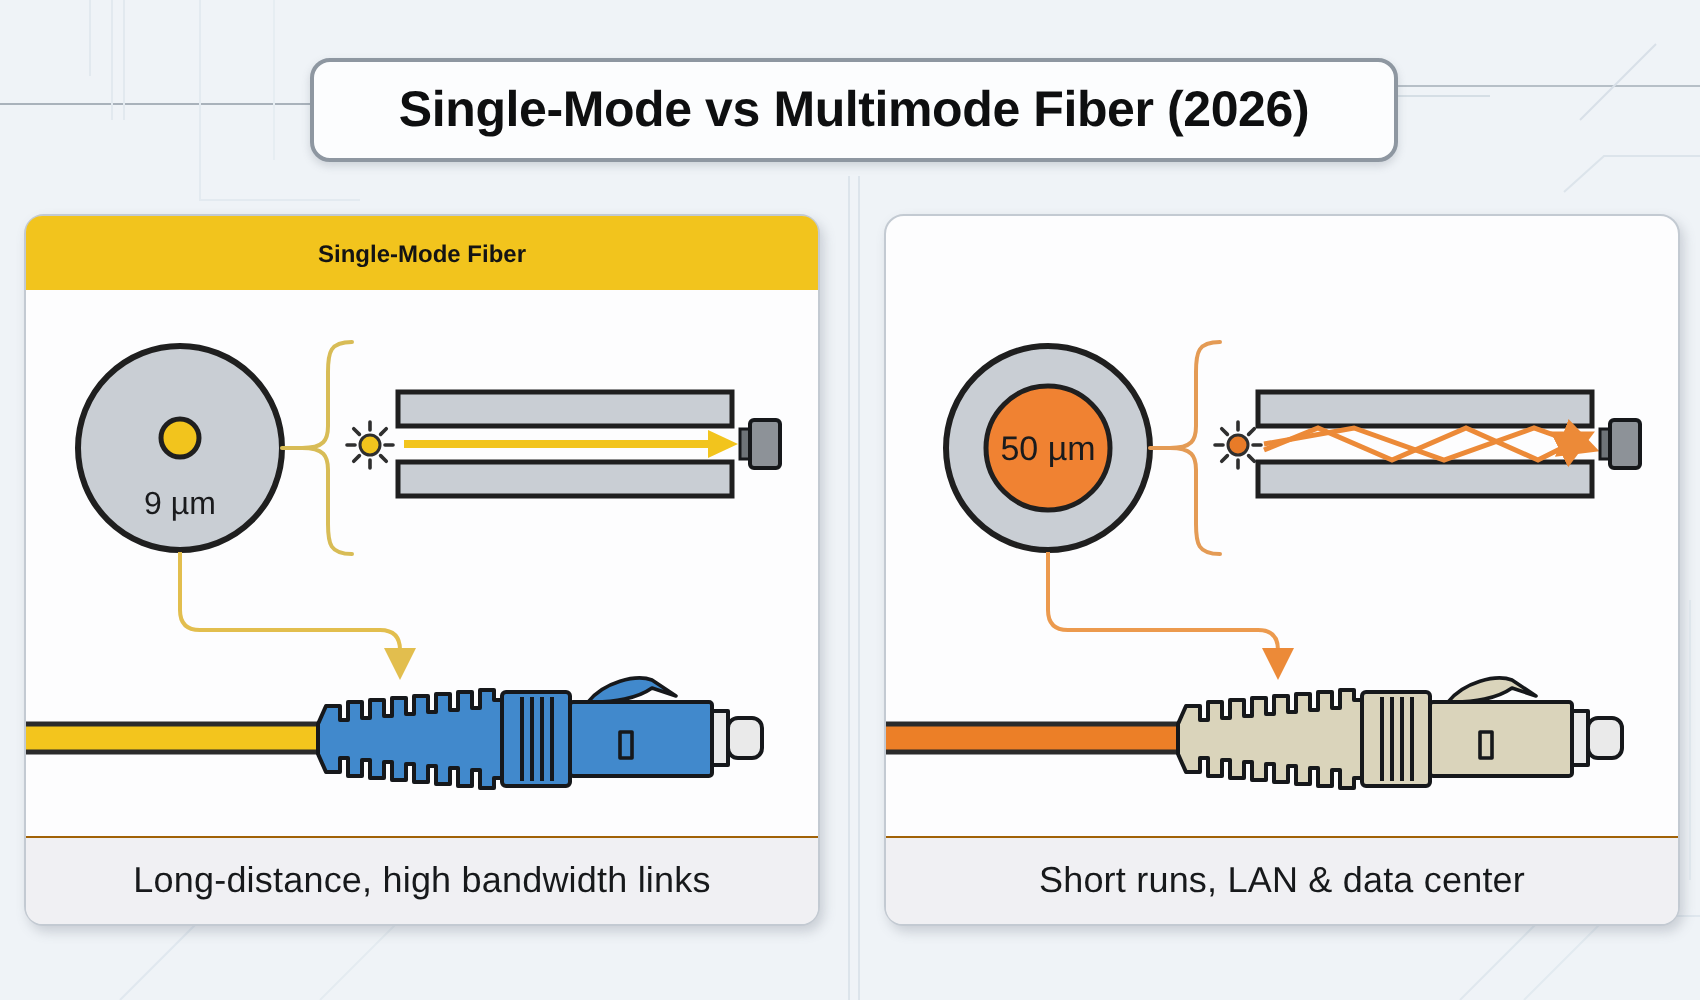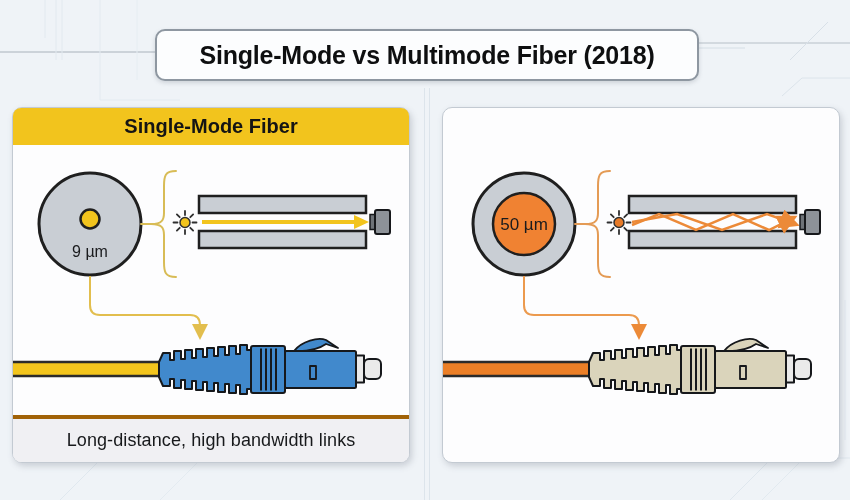--- a/index.html
+++ b/index.html
@@ -18,28 +18,28 @@
     background:#FDFDFE;border:1.5px solid #C3CAD2;border-radius:10px;
     box-shadow:2px 3px 6px rgba(90,100,115,.25);
     box-sizing:border-box;
   }
   .panel.left{left:12px;}
   .panel.right{left:442px;}
   .panel-header{
     position:absolute;left:0;top:0;right:0;height:37px;
     border-radius:8px 8px 0 0;
     display:flex;align-items:center;justify-content:center;
-    font-size:20px;font-weight:700;color:#141414;
+    font-size:12px;font-weight:700;color:#141414;
   }
   .panel-header.yellow{background:#F2C41D;}
   .panel-header.orange{background:#EF8332;}
   .panel-art{position:absolute;left:0;top:37px;width:395px;height:273px;overflow:hidden;}
   .panel-footer{
     position:absolute;left:0;bottom:0;right:0;height:43px;
-    background:#F0F0F3;border-top:4px solid #a16207;border-radius:0 0 8px 8px;
+    background:#F0F0F3;border-top:1px solid #a16207;border-radius:0 0 8px 8px;
     display:flex;align-items:center;justify-content:center;
     font-size:18px;color:#17191B;letter-spacing:.1px;
   }
   .core-label{font-size:16px;fill:#1A1B1D;}
   .core-label.mm{font-weight:500;font-size:17px;}
 </style>
 </head>
 <body>
 
 <div class="stage">
@@ -60,21 +60,21 @@
       <path d="M850,78 H802 L782,96" stroke="#DCE4EB"></path>
       <path d="M60,500 L118,442 V385" stroke="#E0E8EF"></path>
       <path d="M160,500 L218,442 H300" stroke="#E4EBF1"></path>
       <path d="M730,500 L772,458 H850" stroke="#DFE7EE"></path>
       <path d="M762,500 L802,460" stroke="#E2EAF0"></path>
       <path d="M845,300 V440" stroke="#E4EBF1"></path>
     </g>
   </svg>
 
   <div class="title-box">
-    <span>Single-Mode vs Multimode Fiber (2018)</span>
+    <span>Single-Mode vs Multimode Fiber (2026)</span>
   </div>
 
   <section class="panel left">
     <div class="panel-header yellow">Single-Mode Fiber</div>
 
     <svg class="panel-art" viewBox="0 0 395 273">
       <defs>
         <marker id="arrowY" markerWidth="9" markerHeight="9" refX="6" refY="4" orient="auto">
           <path d="M0,0 L8,4 L0,8 Z" fill="#E2BE4E"></path>
         </marker>
@@ -205,15 +205,16 @@
           <line x1="258" y1="203.5" x2="258" y2="245.5"></line>
           <line x1="263" y1="203.5" x2="263" y2="245.5"></line>
         </g>
         <rect x="272" y="206" width="71" height="37" rx="1.5" fill="#DAD4BB" stroke-width="2"></rect>
         <rect x="297" y="221" width="6" height="13" fill="none" stroke-width="1.8"></rect>
         <rect x="343" y="210.5" width="8" height="27" fill="#EAEAEA" stroke-width="2"></rect>
         <rect x="351" y="214" width="17" height="20" rx="5" fill="#EAEAEA" stroke-width="2"></rect>
       </g>
     </svg>
 
+    <div class="panel-footer">Short runs, LAN &amp; data center</div>
   </section>
 
 </div>
 
 </body></html>

